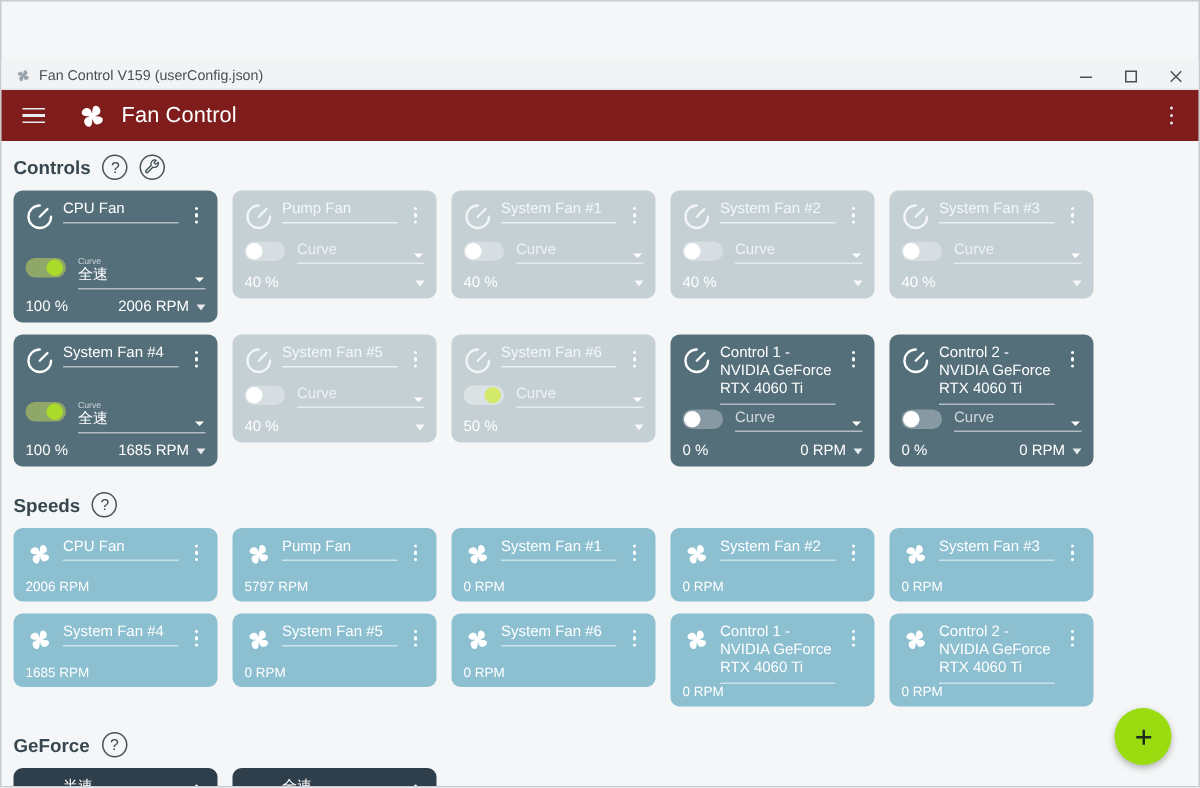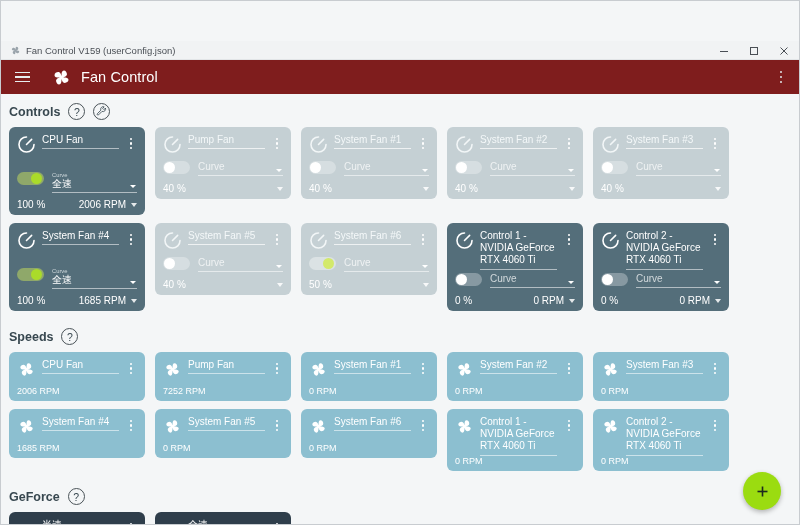--- a/index.html
+++ b/index.html
@@ -656,21 +656,21 @@
   </svg></div>
       <div class="ctl-name-wrap">
               <div class="ctl-name">Pump Fan</div>
             </div>
       <div class="dots">
               <i></i>
               <i></i>
               <i></i>
             </div>
     </div>
-    <div class="spd-rpm">7252 RPM</div>
+    <div class="spd-rpm">5797 RPM</div>
   </div>
         <div class="spd-card short">
     <div class="ctl-top">
       <div class="fan-ico"><svg width="19" height="19" viewBox="0 0 24 24">
     <g fill="currentColor">
       <circle cx="12" cy="12" r="2.3"></circle>
       <path d="M12 9.7c0-3 .5-5.5 2.6-5.5 2 0 3.4 2.1 3.4 4.2 0 2.2-3 3.6-6 3.6z"></path>
       <path d="M14.3 12c3 0 5.5.5 5.5 2.6 0 2-2.1 3.4-4.2 3.4-2.2 0-3.6-3-3.6-6z"></path>
       <path d="M12 14.3c0 3-.5 5.5-2.6 5.5-2 0-3.4-2.1-3.4-4.2 0-2.2 3-3.6 6-3.6z"></path>
       <path d="M9.7 12c-3 0-5.5-.5-5.5-2.6 0-2 2.1-3.4 4.2-3.4 2.2 0 3.6 3 3.6 6z"></path>

